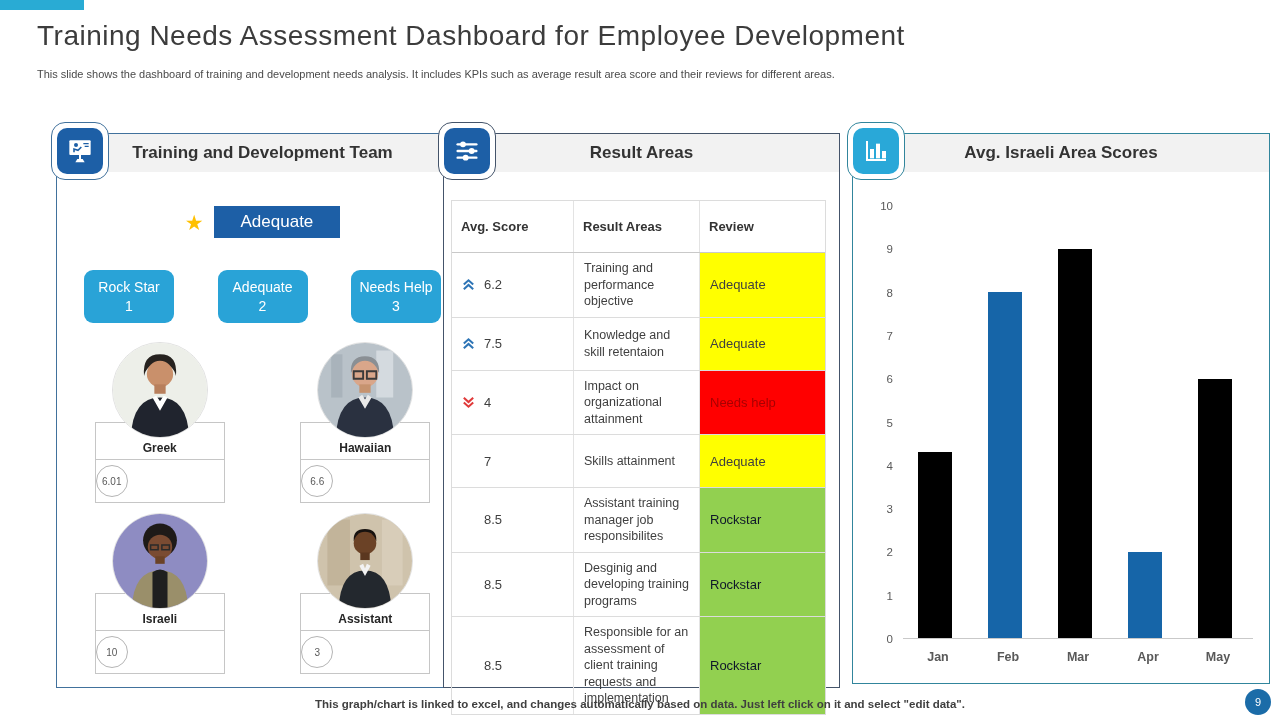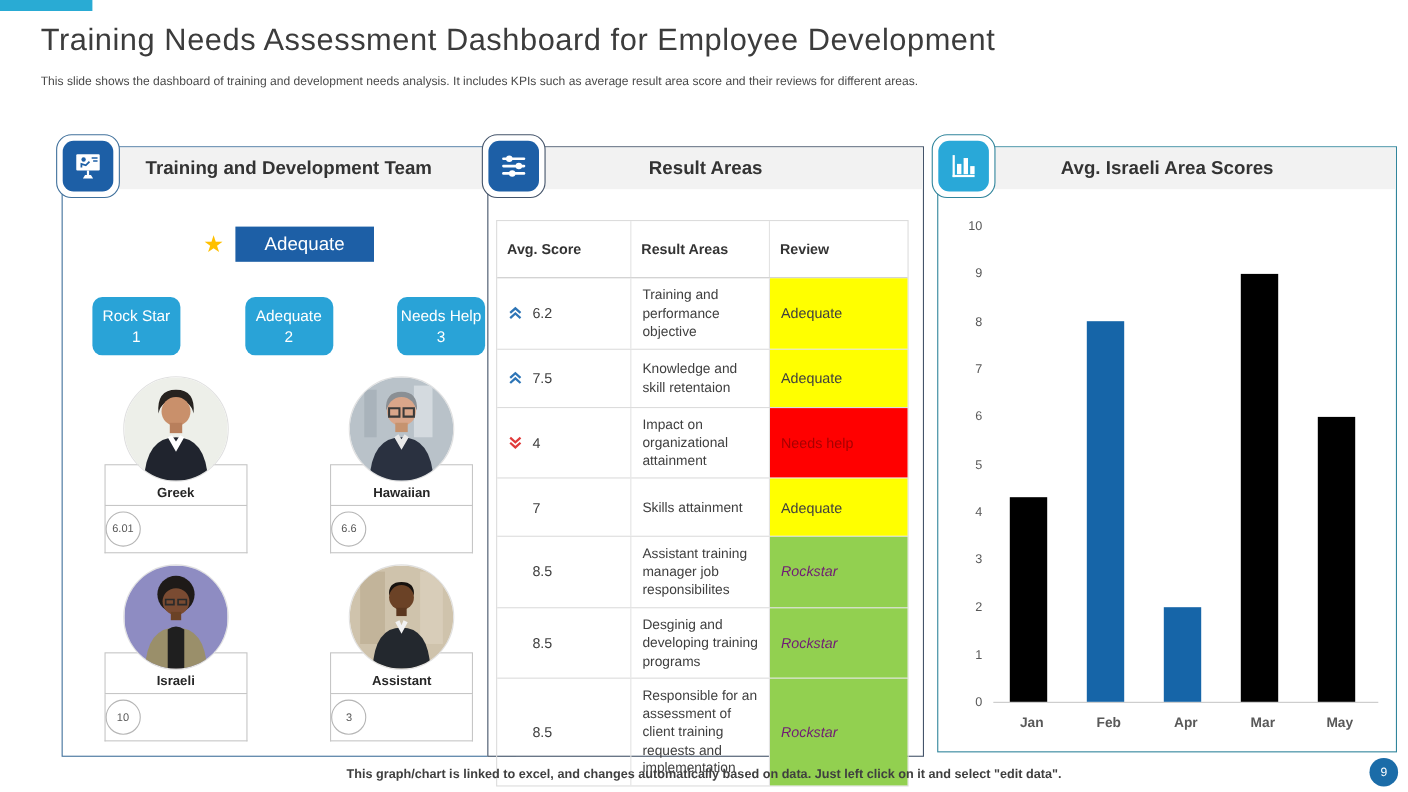--- a/index.html
+++ b/index.html
@@ -26,21 +26,21 @@
   .badge-inner{width:100%;height:100%;border-radius:10px;display:flex;align-items:center;justify-content:center;}
   .badge-blue{background:#1D5FA6;}
   .badge-cyan{background:#29A8D8;}
   .badge-inner svg{width:32px;height:32px;display:block;}
 
   
   .rating-row{position:absolute;top:72px;left:0;right:0;display:flex;align-items:center;justify-content:center;gap:10px;}
   .star{font-size:21px;color:#FFC000;line-height:1;}
   .rating-label{background:#1D5FA6;color:#fff;font-size:17px;padding:6px 27px;}
   .legend-row{position:absolute;top:136px;left:27px;right:27px;display:flex;justify-content:space-between;}
-  .legend-btn{width:80px;height:53px;background:#29A3D7;border-radius:9px;color:#fff;
+  .legend-btn{width:90px;height:53px;background:#29A3D7;border-radius:9px;color:#fff;
     display:flex;flex-direction:column;align-items:center;justify-content:center;font-size:14px;line-height:1.3;cursor:pointer;}
   .members{position:absolute;top:208px;left:0;right:0;display:grid;grid-template-columns:1fr 1fr;row-gap:10px;justify-items:center;}
   .person{width:130px;display:flex;flex-direction:column;align-items:center;}
   .photo{width:96px;height:96px;border-radius:50%;overflow:hidden;margin-bottom:-16px;position:relative;z-index:2;border:1px solid #E0E0E0;box-sizing:border-box;}
   .photo svg{width:100%;height:100%;display:block;}
   .namebox{box-sizing:border-box;width:130px;border:1px solid #C6C6C6;padding:18px 2px 4px;text-align:center;
     font-weight:bold;font-size:12px;color:#262626;}
   .scorebox{box-sizing:border-box;width:130px;border:1px solid #C6C6C6;border-top:none;padding:5px 0;display:flex;justify-content:flex-start;}
   .score-circle{width:30px;height:30px;border:1px solid #B5B5B5;border-radius:50%;display:flex;align-items:center;justify-content:center;
     font-size:10px;color:#595959;background:#fff;}
@@ -54,21 +54,21 @@
   .hc2,.c-area{border-right:1px solid #E3E3E3;}
   .trow{border-bottom:1px solid #DCDCDC;}
   .trow:last-child{border-bottom:none;}
   .c-score{display:flex;align-items:center;padding-left:9px;font-size:13px;color:#3F3F3F;}
   .trend-slot{width:16px;height:16px;margin-right:7px;display:inline-flex;align-items:center;}
   .trend-slot svg{width:15px;height:15px;}
   .c-area{padding:7px 10px;font-size:12.5px;line-height:1.32;color:#3F3F3F;display:flex;align-items:center;}
   .c-review{display:flex;align-items:center;padding-left:10px;font-size:13px;}
   .rv-yellow{background:#FFFF00;color:#3F3F3F;}
   .rv-red{background:#FF0000;color:#A80000;}
-  .rv-green{background:#92D050;color:#701a75;font-style:italic;}
+  .rv-green{background:#92D050;color:#0f172a;}
   .h58{min-height:58px;} .h52{min-height:52px;} .h94{min-height:94px;}
 
   
   .chart-y-axis{position:absolute;left:8px;width:32px;top:72px;bottom:44px;}
   .ytick{position:absolute;right:0;height:12px;line-height:12px;font-size:11.5px;color:#595959;}
   .chart-plot{position:absolute;left:50px;right:16px;top:72px;bottom:44px;border-bottom:1px solid #C9C9C9;
     display:flex;align-items:flex-end;justify-content:space-around;}
   .bar-col{position:relative;height:100%;width:40px;display:flex;align-items:flex-end;justify-content:flex-start;font-weight:bold;}
   .bar{width:34px;}
   .bar-label{position:absolute;bottom:-26px;left:-10px;right:-10px;text-align:center;font-size:12.5px;color:#595959;}
@@ -327,26 +327,26 @@
     <div class="chart-plot">
         <div class="bar-col">
           <div class="bar" style="height: 43%; background: rgb(0, 0, 0);"></div>
           <div class="bar-label">Jan</div>
         </div>
         <div class="bar-col">
           <div class="bar" style="height: 80%; background: rgb(22, 101, 168);"></div>
           <div class="bar-label">Feb</div>
         </div>
         <div class="bar-col">
+          <div class="bar" style="height: 90%; background: rgb(0, 0, 0);"></div>
+          <div class="bar-label">Mar</div>
+        </div>
+        <div class="bar-col">
           <div class="bar" style="height: 20%; background: rgb(22, 101, 168);"></div>
           <div class="bar-label">Apr</div>
-        </div>
-        <div class="bar-col">
-          <div class="bar" style="height: 90%; background: rgb(0, 0, 0);"></div>
-          <div class="bar-label">Mar</div>
         </div>
         <div class="bar-col">
           <div class="bar" style="height: 60%; background: rgb(0, 0, 0);"></div>
           <div class="bar-label">May</div>
         </div>
       </div>
   </div>
 
   <div class="footer-note">This graph/chart is linked to excel,  and changes automatically based on data. Just left click on it and select "edit data".</div>
   <div class="page-badge">9</div>

